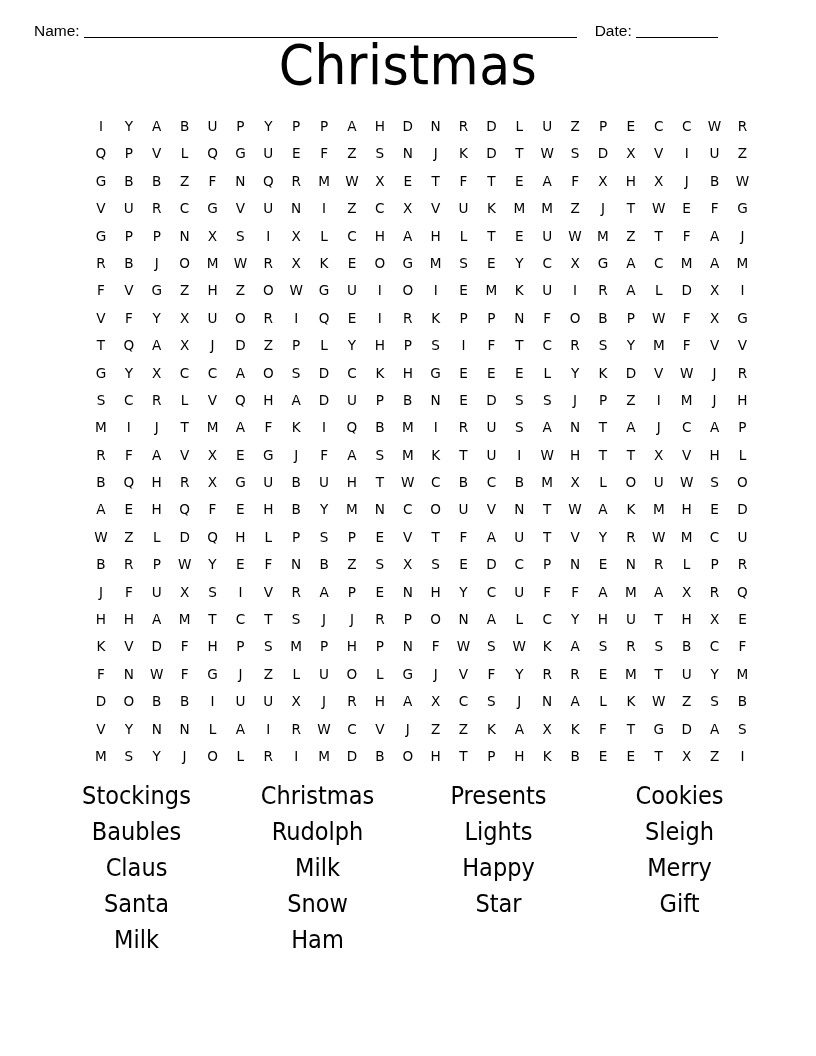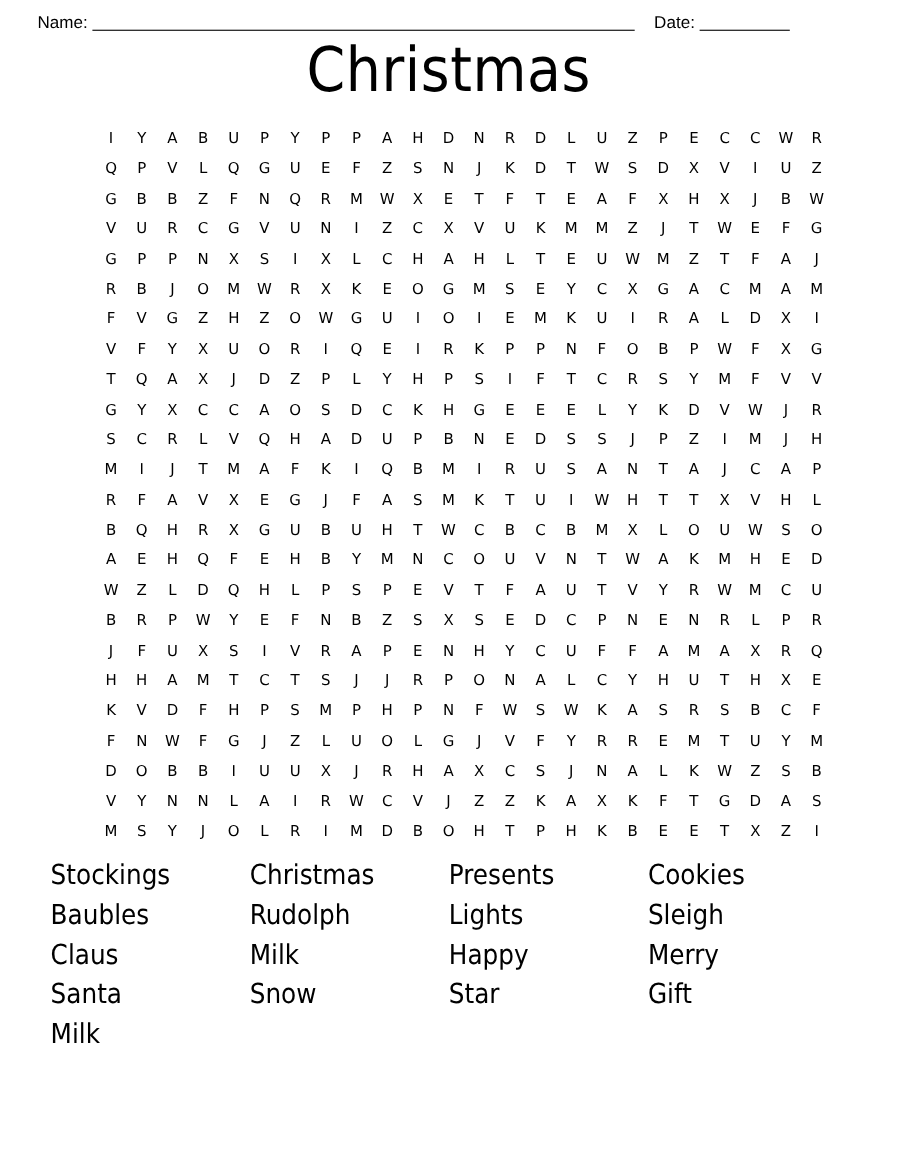--- a/index.html
+++ b/index.html
@@ -16,21 +16,21 @@
     position: relative;
     overflow: hidden;
   }
 
   
   .header {
     position: absolute;
     top: 0px;
     left: 0px;
     width: 816px;
-    height: 28px;
+    height: 38px;
     display: flex;
     align-items: flex-end;
     padding: 0 34px 0 34px;
     box-sizing: border-box;
     font-size: 15.5px;
     font-family: "Liberation Sans", sans-serif;
   }
   .field {
     display: flex;
     align-items: flex-end;
@@ -85,20 +85,21 @@
     top: 778px;
     left: 46px;
     width: 740px;
     display: grid;
     grid-template-columns: 181px 181px 181px 181px;
     grid-auto-rows: 36px;
     font-family: "DejaVu Sans Condensed", "DejaVu Sans", sans-serif;
     font-size: 25px;
     line-height: 36px;
     font-weight: 400;
+    text-align: center;
   }
   .word { white-space: nowrap; }
 </style>
 </head>
 <body>
 
 <div class="header">
   <div class="field">
     <span class="field-label">Name:</span>
     <span class="rule rule-name"></span>
@@ -701,13 +702,14 @@
     <div class="word">Sleigh</div>
     <div class="word">Claus</div>
     <div class="word">Milk</div>
     <div class="word">Happy</div>
     <div class="word">Merry</div>
     <div class="word">Santa</div>
     <div class="word">Snow</div>
     <div class="word">Star</div>
     <div class="word">Gift</div>
     <div class="word">Milk</div>
+    <div class="word">Ham</div>
   </div>
 
 </body></html>

